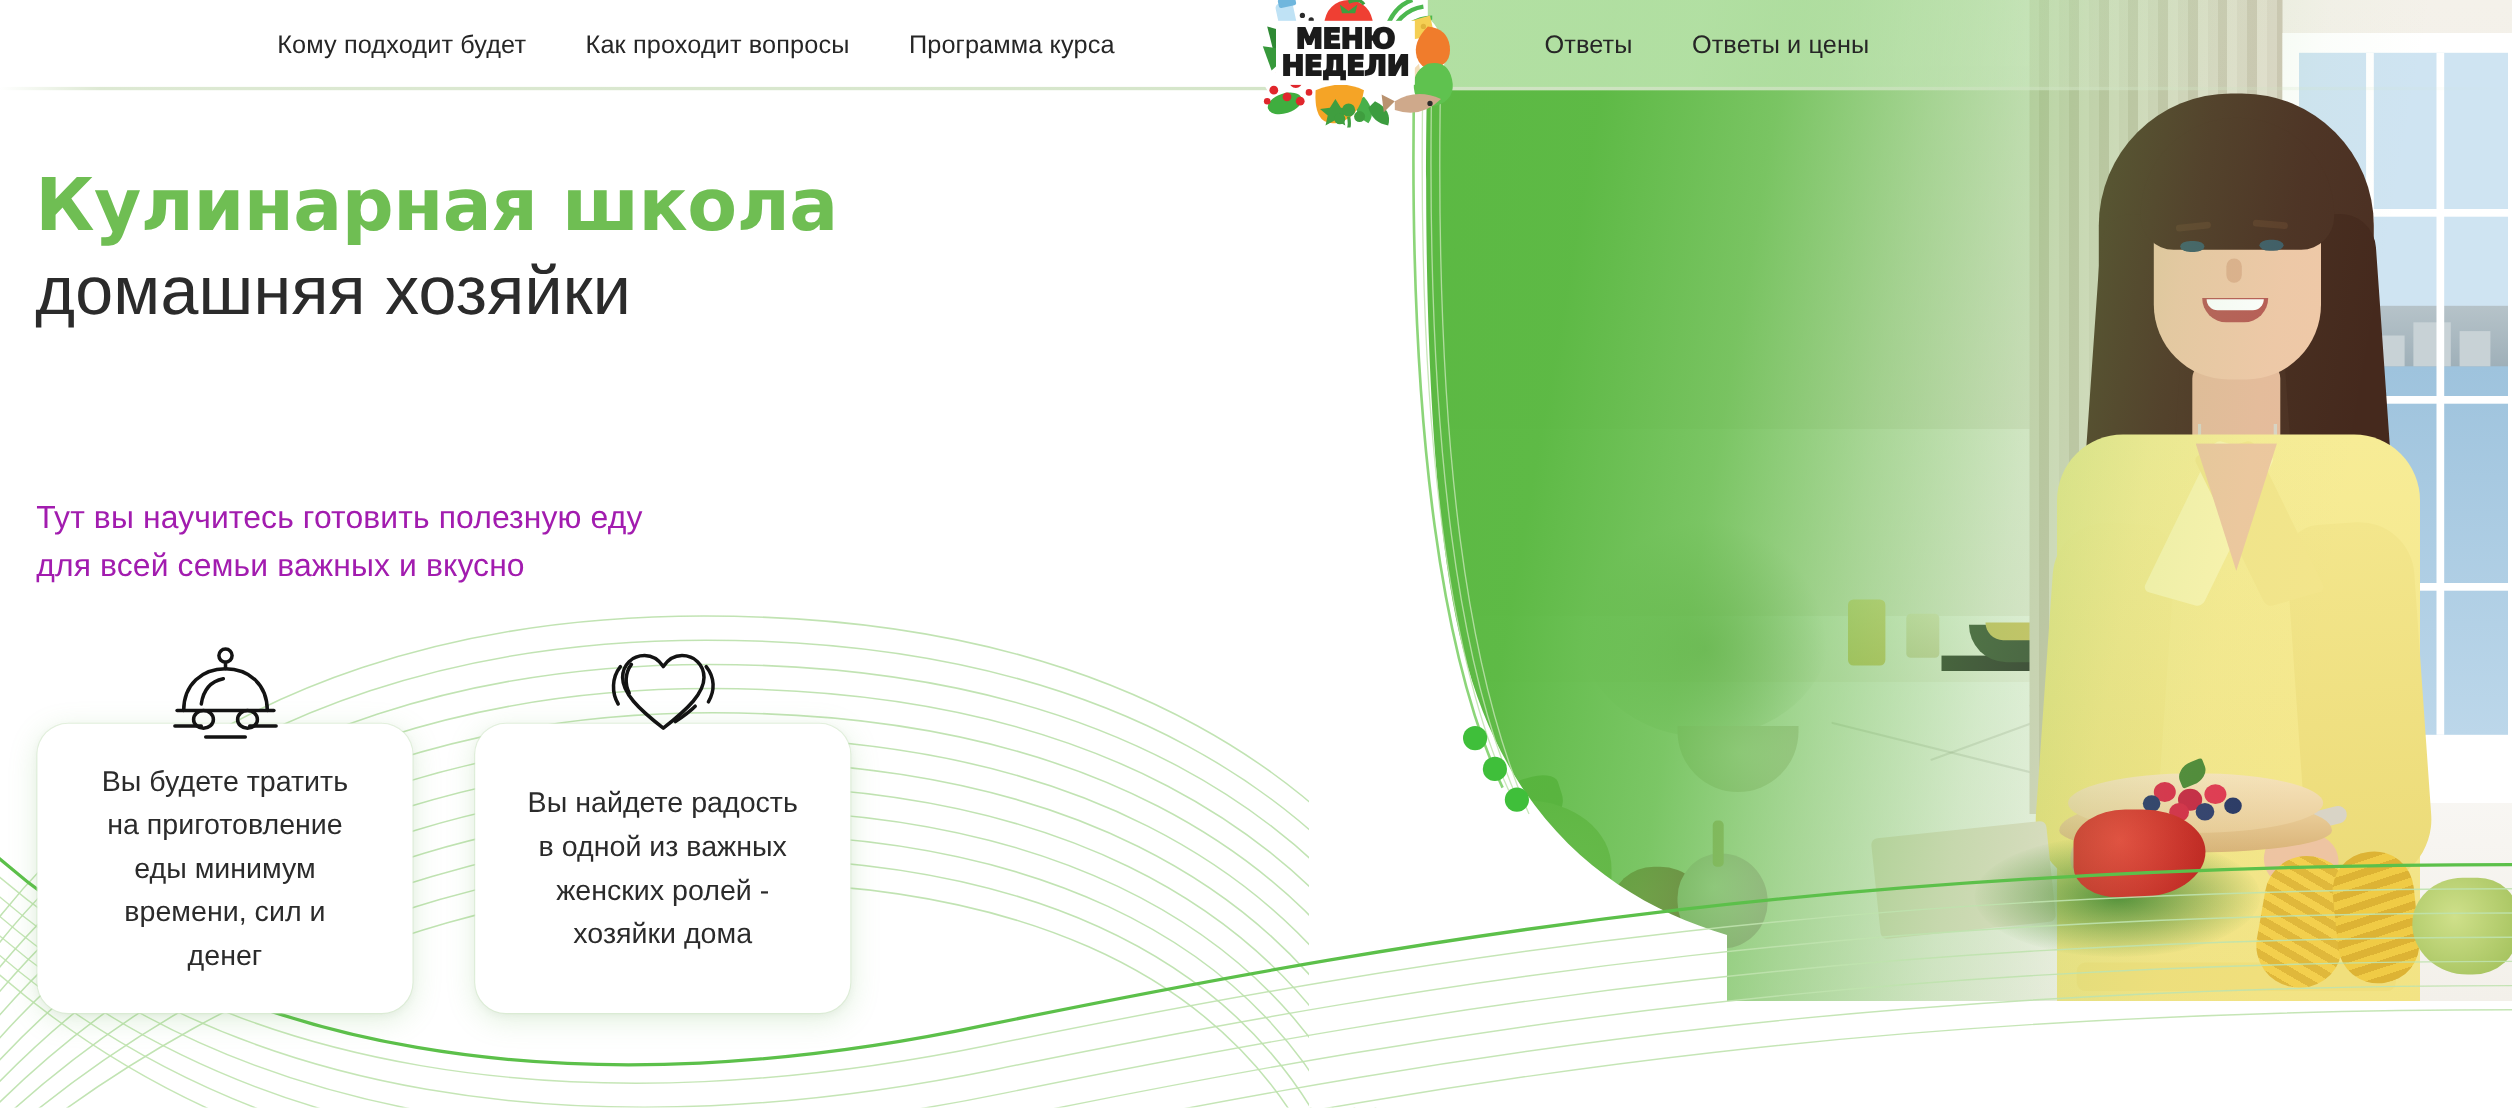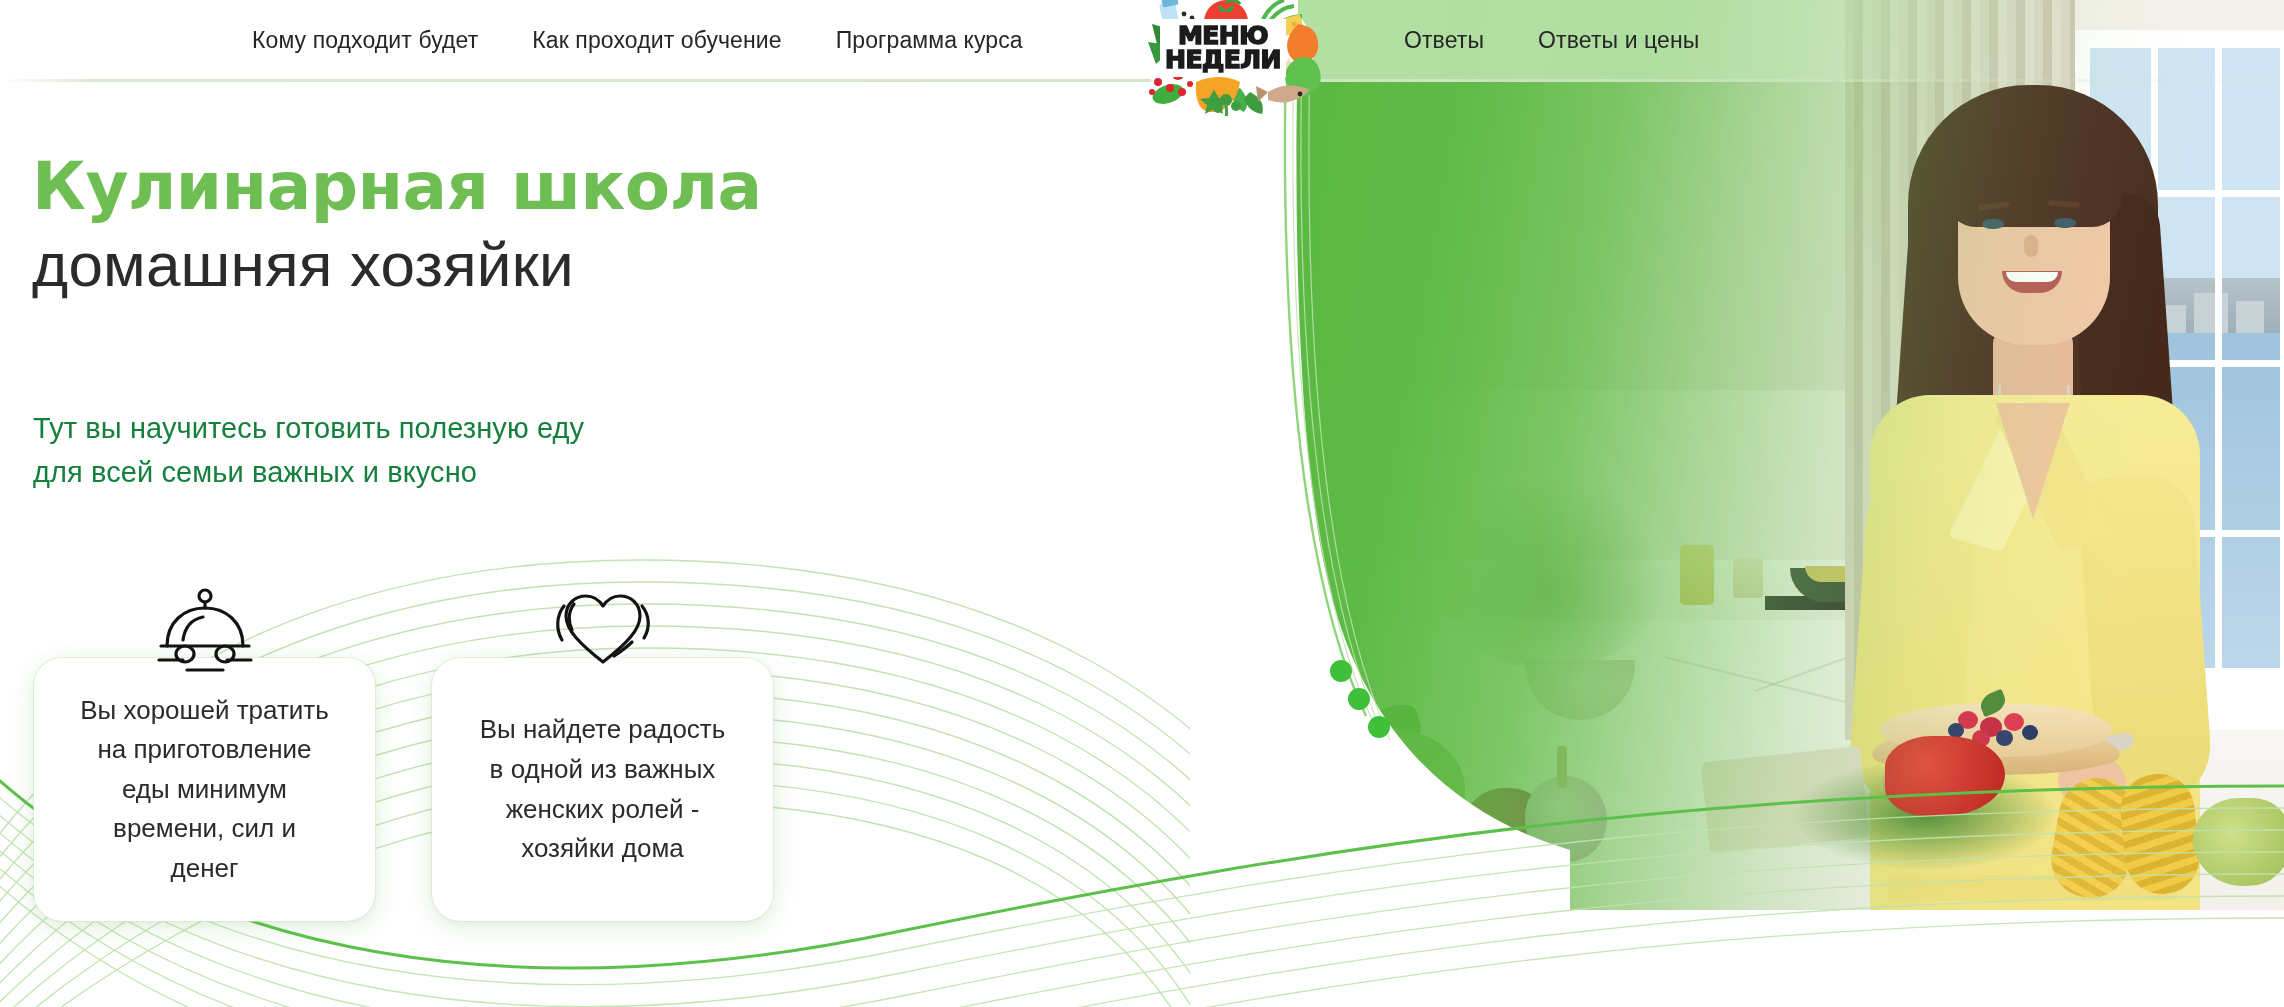--- a/index.html
+++ b/index.html
@@ -161,22 +161,22 @@
   
   .headline { position:absolute; left:32px; top:152px; z-index:10; }
   .h1-green {
     font-family:"DejaVu Sans", sans-serif;
     font-size:66px; font-weight:bold; color:#6FBE53; letter-spacing:-.5px; line-height:1.06;
   }
   .h1-dark {
     font-size:62px; font-weight:400; color:#2b2b2b; letter-spacing:.2px; line-height:1.2; margin-top:6px;
   }
   .subcopy {
-    position:absolute; left:33px; top:406px; z-index:10;
-    font-size:29px; color:#15803d; line-height:1.53; letter-spacing:.1px;
+    position:absolute; left:33px; top:449px; z-index:10;
+    font-size:29px; color:#a21caf; line-height:1.53; letter-spacing:.1px;
   }
 
   
   .cards { position:absolute; left:34px; top:658px; z-index:10; display:flex; gap:57px; }
   .card {
     position:relative; width:341px; height:263px;
     background:#fff; border-radius:28px;
     box-shadow: 0 0 0 1px rgba(210,232,200,.55), 0 6px 26px rgba(120,190,100,.22), 0 2px 8px rgba(0,0,0,.04);
     display:flex; align-items:center; justify-content:center;
   }
@@ -348,21 +348,21 @@
     <div class="dot" style="left:18px; top:28px;"></div>
     <div class="dot" style="left:38px; top:56px;"></div>
   </div>
 
   <div class="header">
     <div class="header-bg"></div>
     <div class="header-rule"></div>
 
     <nav class="nav nav-left">
       <a class="nav-link" href="#">Кому подходит будет</a>
-      <a class="nav-link" href="#">Как проходит обучение</a>
+      <a class="nav-link" href="#">Как проходит вопросы</a>
       <a class="nav-link" href="#">Программа курса</a>
     </nav>
 
     <nav class="nav nav-right">
       <a class="nav-link" href="#">Ответы</a>
       <a class="nav-link" href="#">Ответы и цены</a>
     </nav>
   </div>
 
   <div class="logo">
@@ -464,21 +464,21 @@
         <path d="M52 18 v6"></path>
         <path d="M14 62 C 14 38 31 24 52 24 C 73 24 90 38 90 62"></path>
         <path d="M30 56 C 32 42 40 35 50 33"></path>
         <path d="M8 62 H 96"></path>
         <ellipse cx="32" cy="70" rx="9" ry="8"></ellipse>
         <ellipse cx="72" cy="70" rx="9" ry="8"></ellipse>
         <path d="M6 76 H 30"></path>
         <path d="M74 76 H 98"></path>
         <path d="M34 86 H 70"></path>
       </svg>
-      <div class="card-text">Вы хорошей тратить
+      <div class="card-text">Вы будете тратить
 на приготовление
 еды минимум
 времени, сил и
 денег</div>
     </div>
 
 
     <div class="card">
       <svg class="card-icon" width="106" height="88" viewBox="0 0 106 88" fill="none" stroke="#131313" stroke-width="3.2" stroke-linecap="round" stroke-linejoin="round">
         <path d="M53 78 C 30 60 16 46 16 32 C 16 20 25 12 36 12 C 43 12 49 16 53 22

